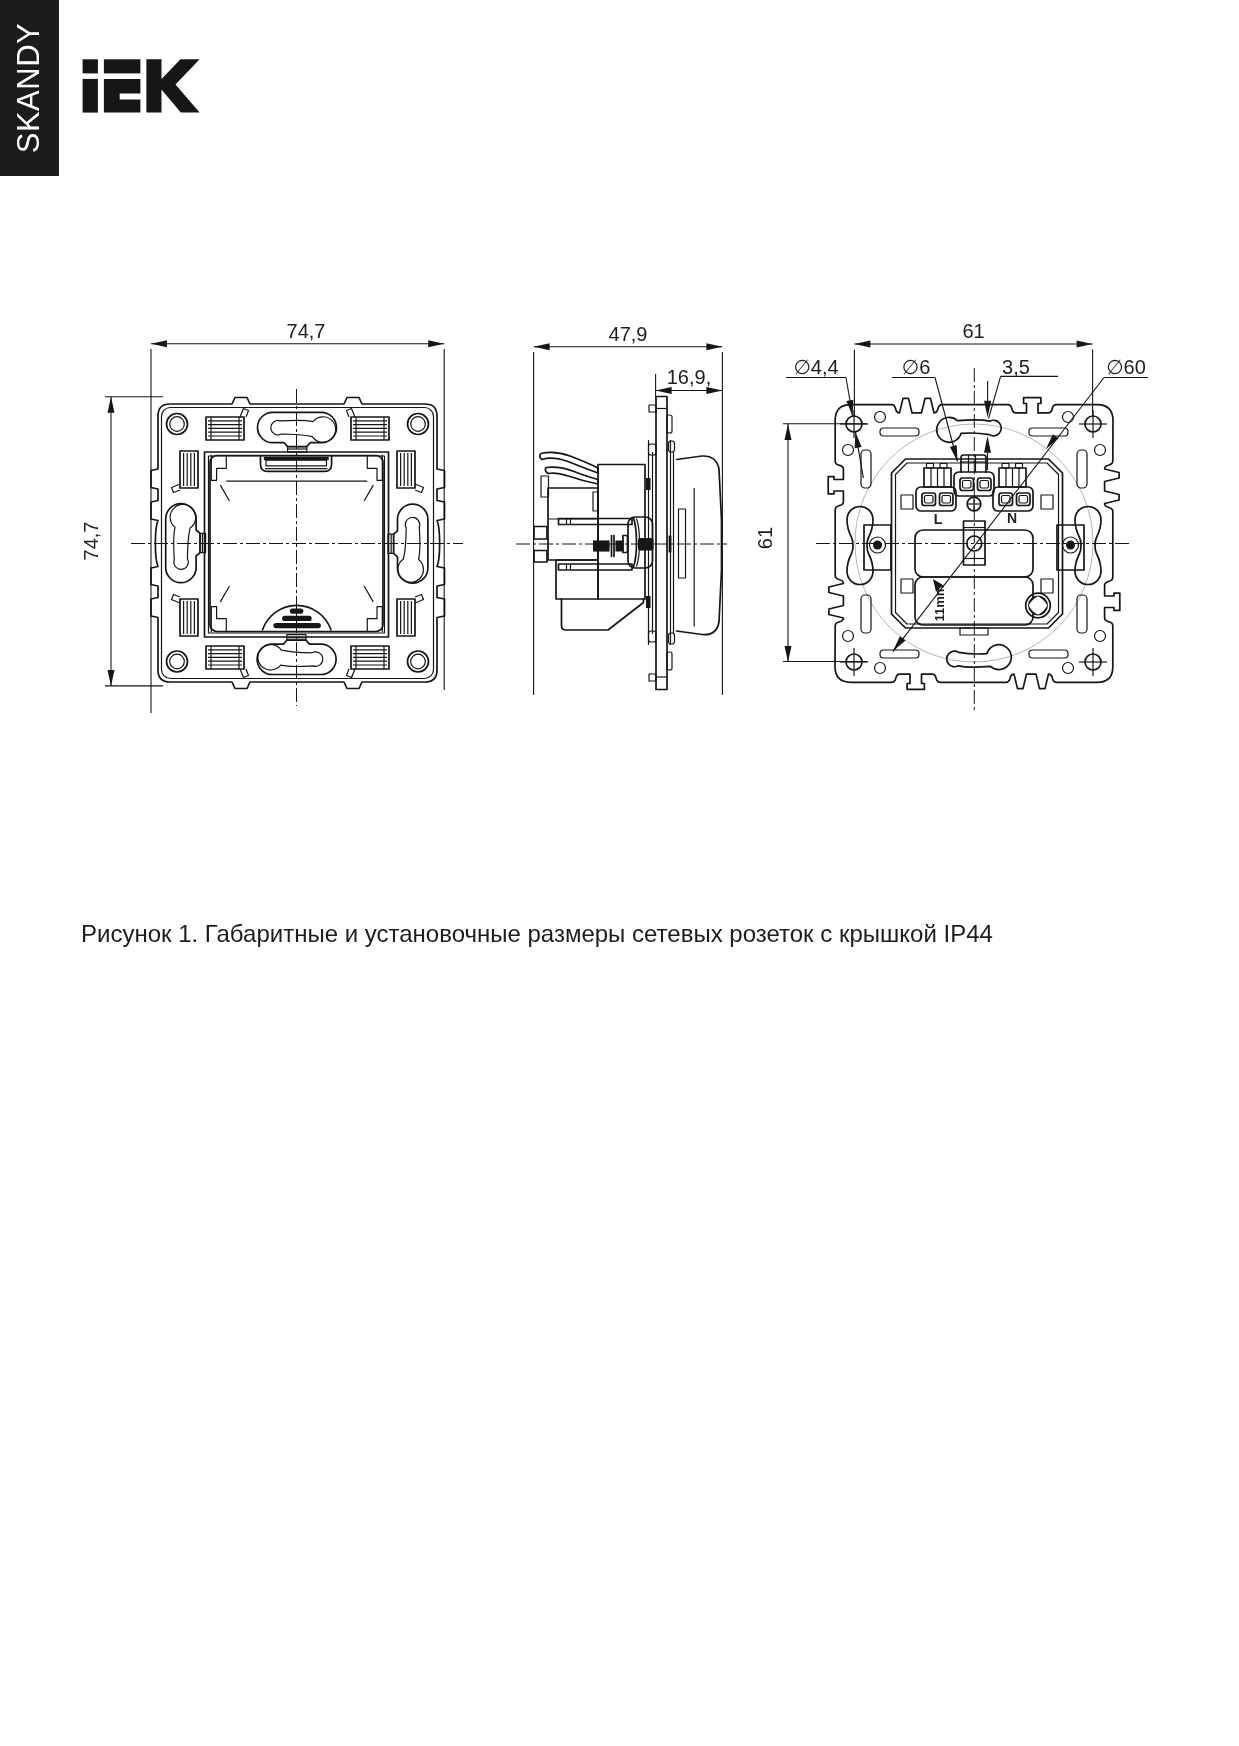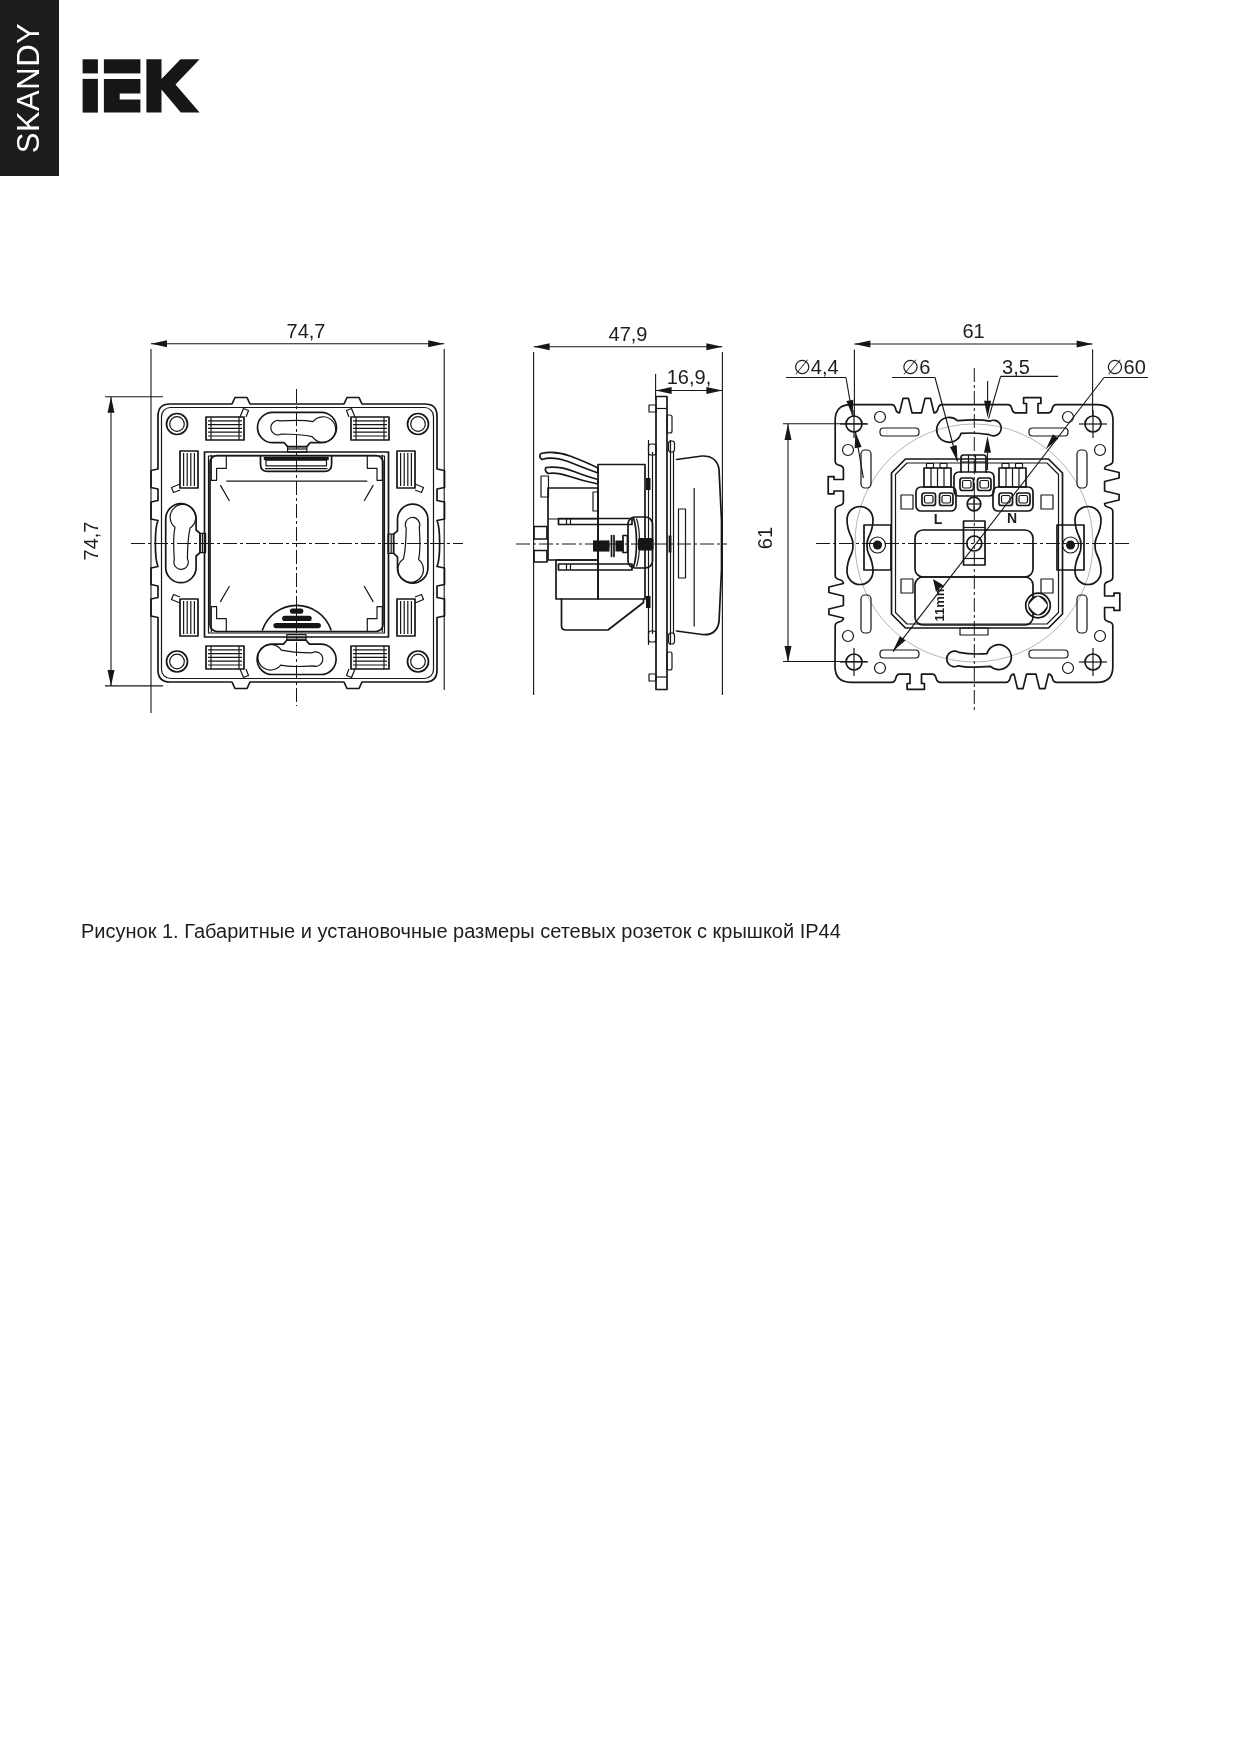--- a/index.html
+++ b/index.html
@@ -1,21 +1,21 @@
 <!DOCTYPE html>
 <html><head>
 <meta charset="utf-8">
 <style>
   html,body{margin:0;padding:0;background:#ffffff;}
   #page{position:relative;width:1239px;height:1746px;background:#ffffff;overflow:hidden;
         font-family:"Liberation Sans",sans-serif;}
   #sidebar{position:absolute;left:0;top:0;width:59px;height:176px;background:#1c1c1e;}
   #sidebar span{position:absolute;left:29px;top:88px;transform:translate(-50%,-50%) rotate(-90deg);
         color:#fff;font-size:31px;letter-spacing:0.5px;white-space:nowrap;}
-  #cap{position:absolute;left:81px;top:920px;font-size:20px;color:#1d1d1b;}
+  #cap{position:absolute;left:81px;top:920px;font-size:24px;color:#1d1d1b;}
   svg{position:absolute;left:0;top:0;}
   .m{stroke:#161614;stroke-width:1.7;fill:none;stroke-linejoin:round;stroke-linecap:round;}
   .t{stroke:#161614;stroke-width:1.2;fill:none;stroke-linejoin:round;}
   .d{stroke:#161614;stroke-width:1.1;fill:none;}
   .a{fill:#161614;stroke:none;}
   .txt{font-family:"Liberation Sans",sans-serif;font-size:20px;fill:#1d1d1b;}
   .cl{stroke:#161614;stroke-width:1;fill:none;stroke-dasharray:14 3 3 3;}
   .faint{stroke:#b5b5b5;stroke-width:1;fill:none;}
 </style>
 </head>

